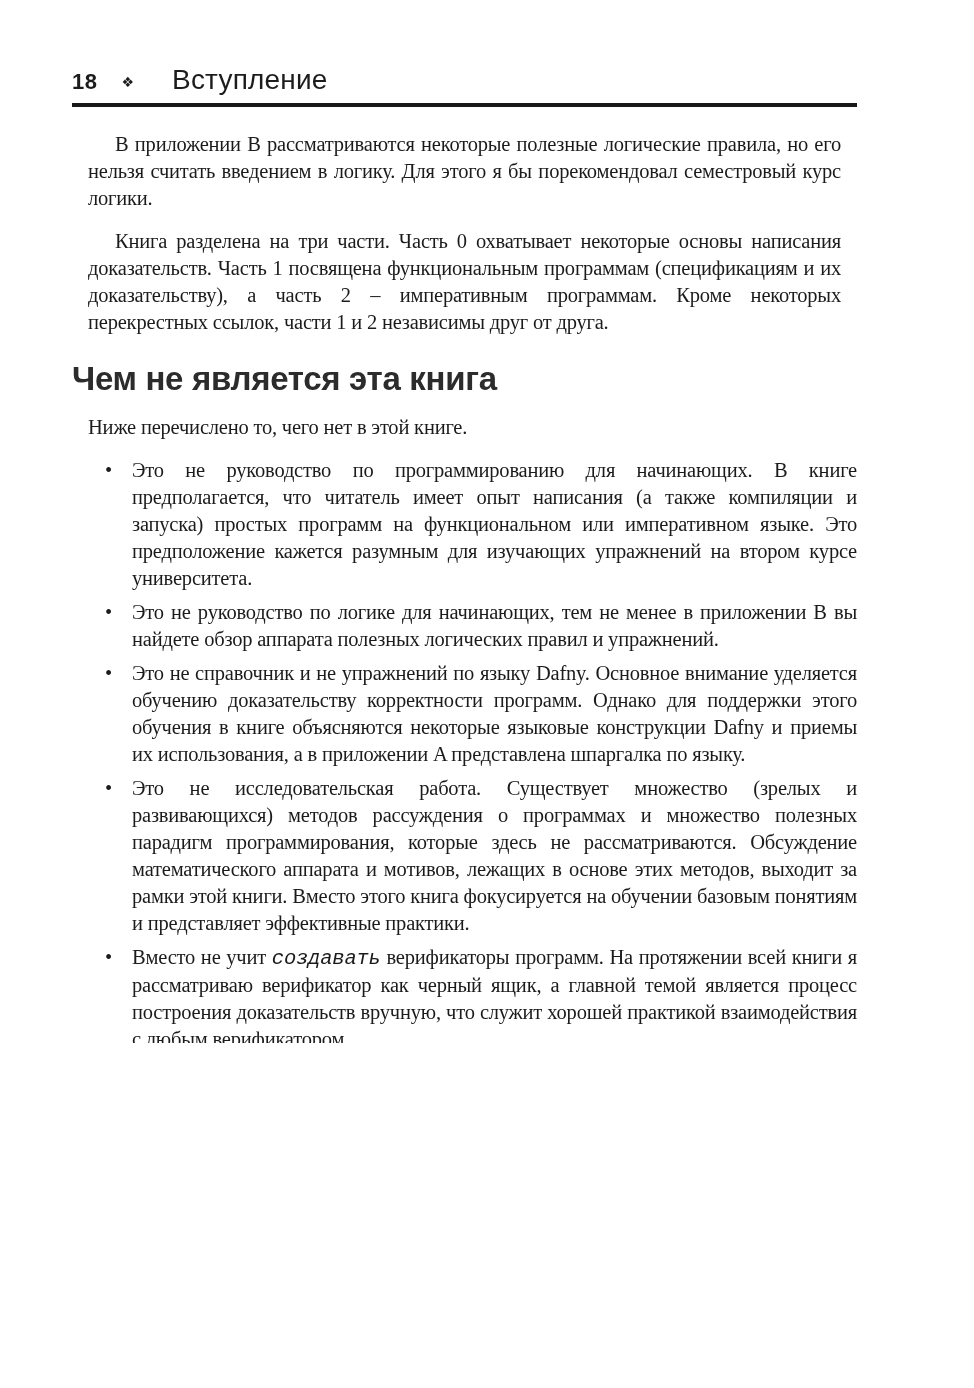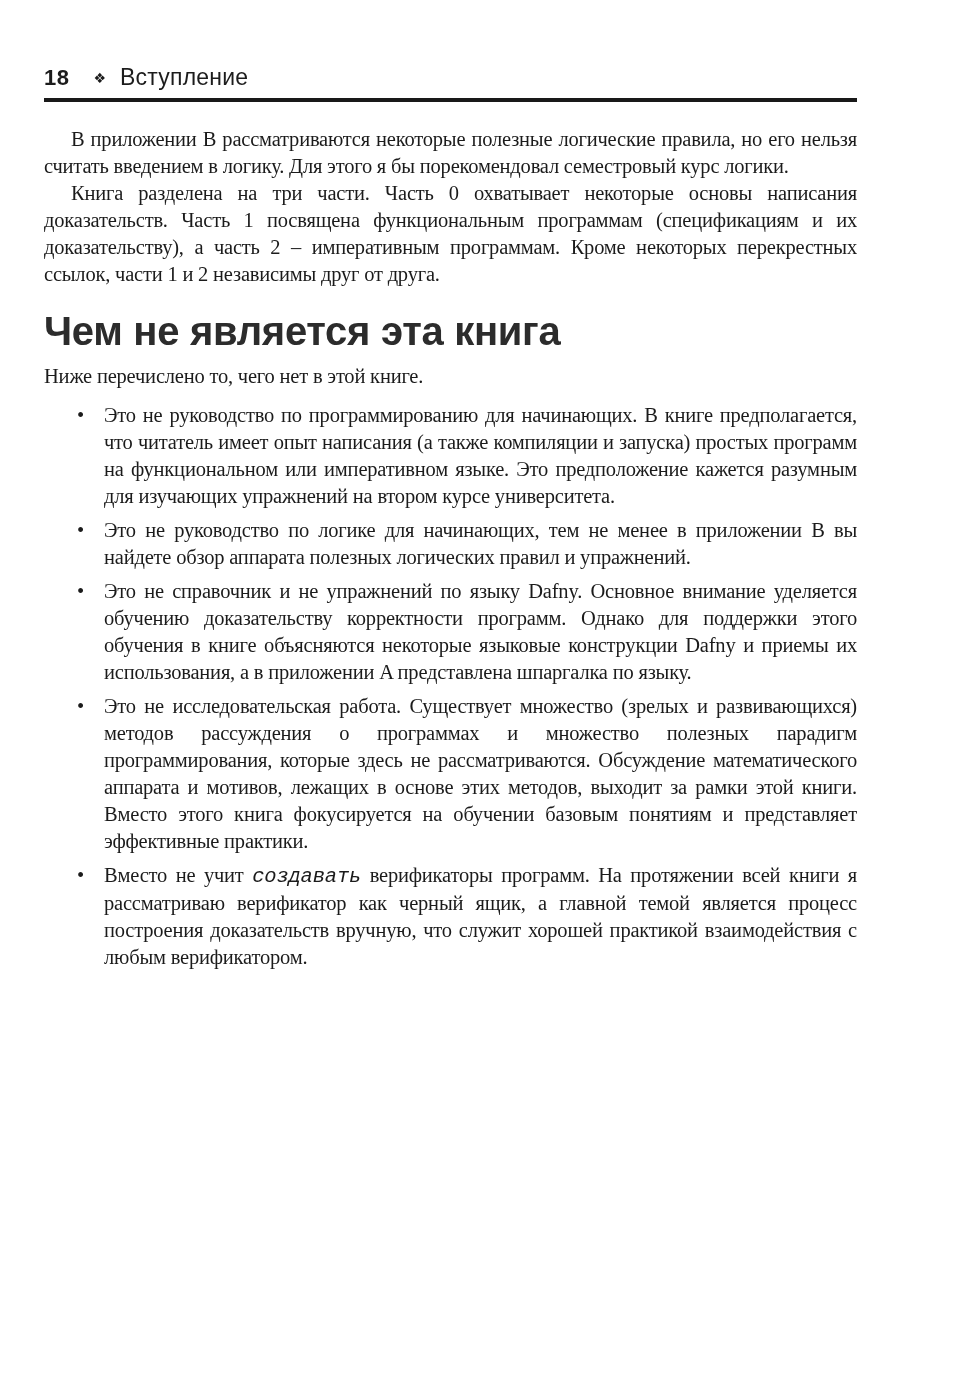--- a/index.html
+++ b/index.html
@@ -6,21 +6,21 @@
     margin: 0;
     padding: 0;
     background: #ffffff;
   }
   .page {
     position: relative;
     width: 974px;
     height: 1043px;
     box-sizing: border-box;
     background: #ffffff;
-    padding: 64px 117px 0 44px;
+    padding: 64px 117px 0 72px;
     font-family: "Liberation Serif", serif;
     color: #1b1b1b;
     overflow: hidden;
   }
   
   .header {
     display: flex;
     align-items: baseline;
     font-family: "Liberation Sans", sans-serif;
     color: #1c1c1c;
@@ -30,54 +30,54 @@
     font-size: 22px;
     letter-spacing: 0.5px;
   }
   .diamond {
     font-size: 14px;
     margin-left: 24px;
     position: relative;
     top: -2px;
   }
   .running-title {
-    font-size: 23px;
-    margin-left: 14px;
+    font-size: 28px;
+    margin-left: 38px;
     letter-spacing: 0.2px;
   }
   .rule {
     height: 4px;
     background: #191919;
     margin-top: 7px;
   }
   
   .bodytext, .lead, .item-text {
     font-size: 20.5px;
     line-height: 27px;
     text-align: justify;
     letter-spacing: -0.2px;
   }
   .paragraphs {
     margin-top: 24px;
   }
   .paragraphs p {
-    margin: 0;
+    margin: 16px;
     text-indent: 27px;
   }
   h1.section-heading {
     font-family: "Liberation Sans", sans-serif;
-    font-size: 40px;
+    font-size: 33px;
     line-height: 38px;
     font-weight: 700;
     color: #2c2c2c;
     letter-spacing: -0.3px;
     margin: 24px 0 13px 0;
   }
   .lead {
-    margin: 0;
+    margin: 16px;
     text-indent: 0;
   }
   ul.not-list {
     list-style: none;
     margin: 12px 0 0 0;
     padding: 0;
   }
   ul.not-list li {
     position: relative;
     padding-left: 60px;

